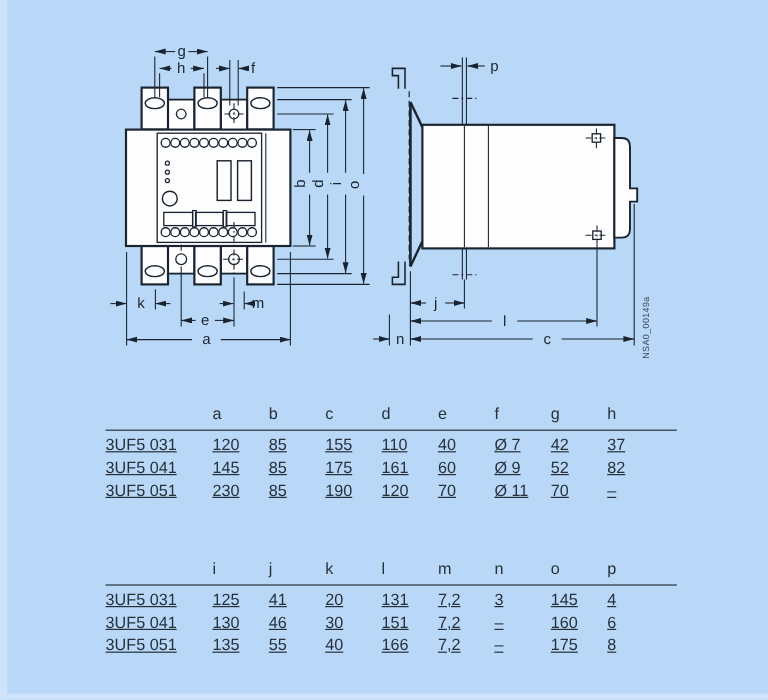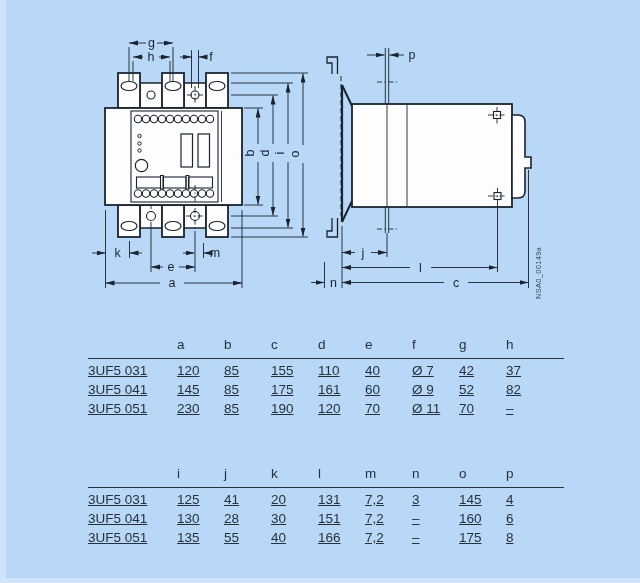--- a/index.html
+++ b/index.html
@@ -310,21 +310,21 @@
     <div class="cell">41</div>
     <div class="cell">20</div>
     <div class="cell">131</div>
     <div class="cell">7,2</div>
     <div class="cell">3</div>
     <div class="cell">145</div>
     <div class="cell">4</div>
 
     <div class="cell model">3UF5 041</div>
     <div class="cell">130</div>
-    <div class="cell">28</div>
+    <div class="cell">46</div>
     <div class="cell">30</div>
     <div class="cell">151</div>
     <div class="cell">7,2</div>
     <div class="cell">–</div>
     <div class="cell">160</div>
     <div class="cell">6</div>
 
     <div class="cell model">3UF5 051</div>
     <div class="cell">135</div>
     <div class="cell">55</div>

